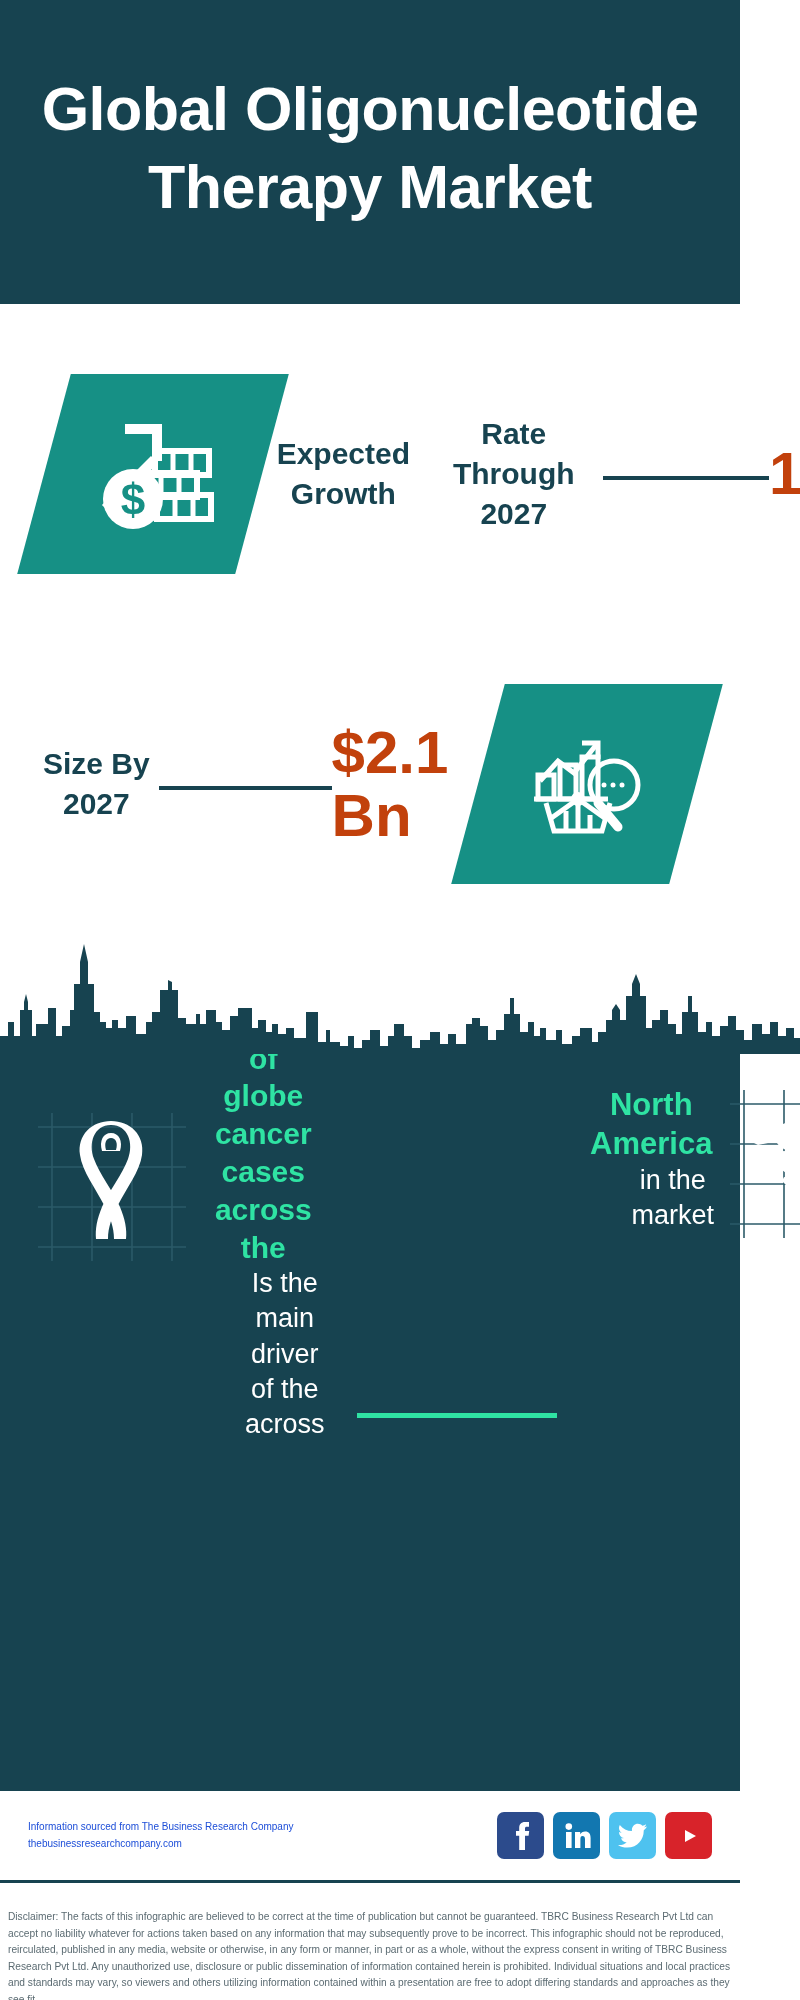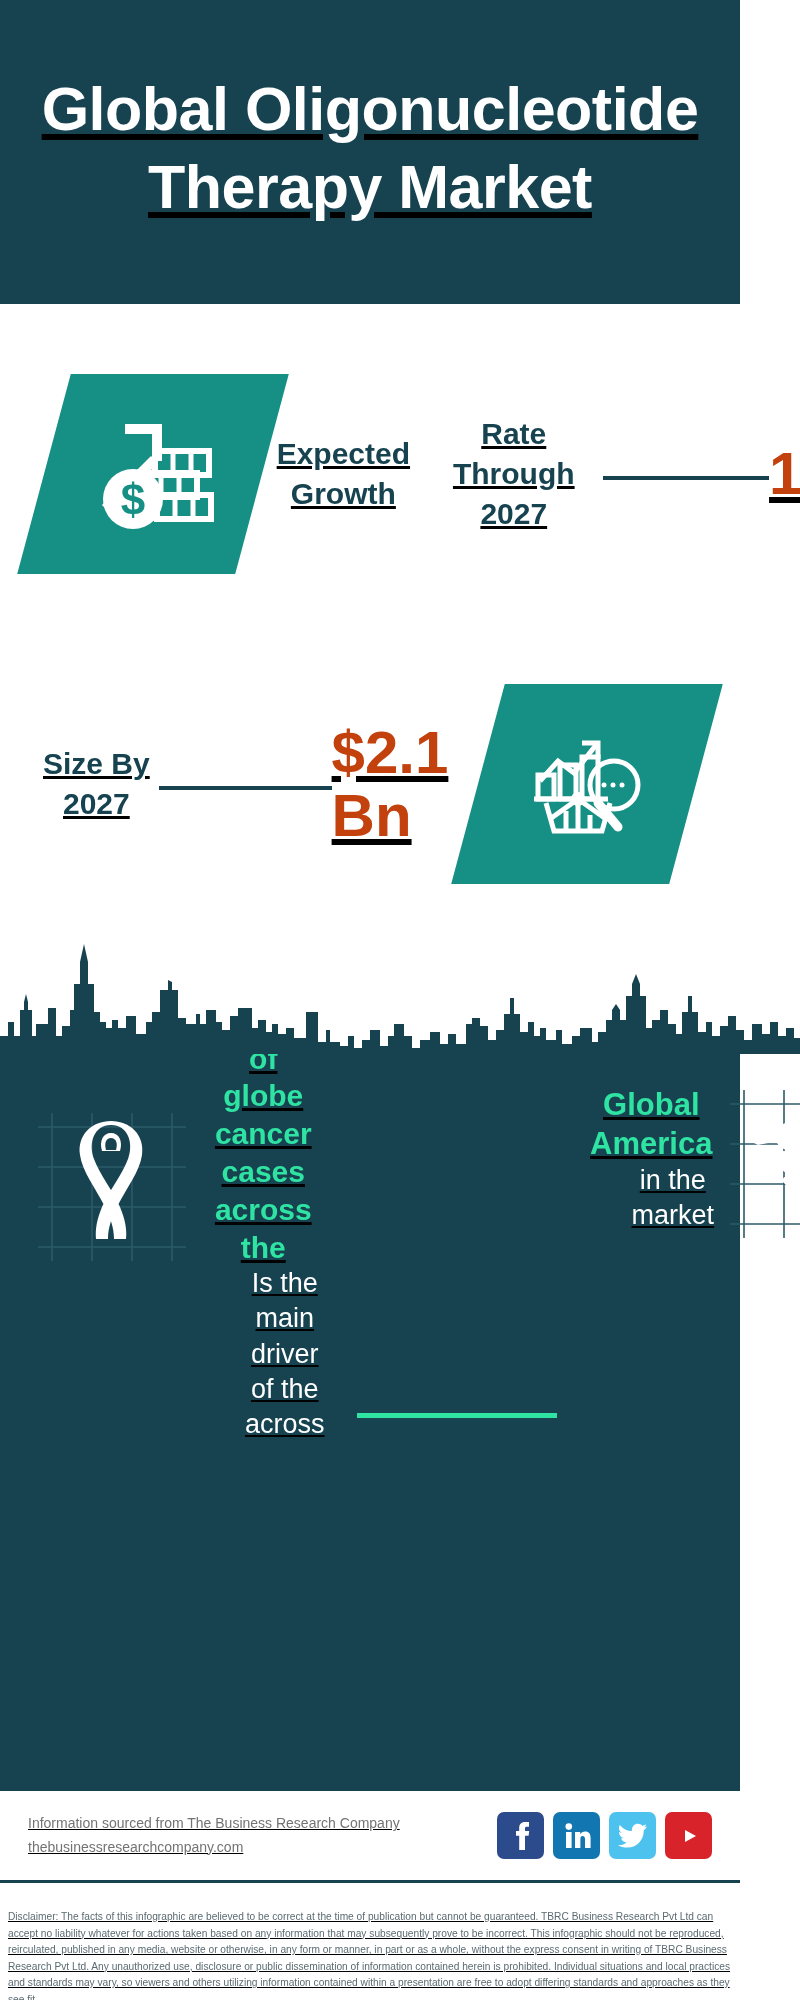--- a/index.html
+++ b/index.html
@@ -6,21 +6,21 @@
   html, body {
     width: 800px; height: 2000px;
     background: #ffffff;
     font-family: "Liberation Sans", sans-serif;
     overflow: hidden;
   }
   .page {
     position: relative;
     width: 740px; height: 2000px;
     background: #ffffff;
-    display: flex; flex-direction: column; text-decoration: underline;
+    display: flex; flex-direction: column;
   }
 
   
   .header {
     background: #174350;
     height: 304px;
     display: flex; align-items: center; justify-content: center;
     padding: 6px 40px 14px;
   }
   .header-title {
@@ -122,21 +122,21 @@
   
   .footer {
     background: #ffffff;
     height: 92px;
     display: flex; align-items: center;
     padding: 0 28px;
     border-top: 3px solid #174350;
   }
   .footer-text { flex: 1; }
   .footer-text div {
-    color: #737373; font-size: 14px; line-height: 1.65;
+    color: #1d4ed8; font-size: 10px; line-height: 1.65;
   }
   .socials { display: flex; gap: 9px; align-items: center; }
   .social {
     width: 47px; height: 47px; border-radius: 7px;
     display: flex; align-items: center; justify-content: center;
     flex: none;
   }
   .s-fb { background: #2c4b8c; }
   .s-li { background: #1277b0; }
   .s-tw { background: #4ec2ef; }
@@ -274,21 +274,21 @@
         <span class="plain-line">across</span>
       </div>
     </div>
 
     <div class="spacer-div">
       <div class="divider-green"></div>
     </div>
 
     <div class="row region">
       <div class="row-text">
-        <span class="accent-line big">Global America</span>
+        <span class="accent-line big">North America</span>
         <span class="plain-line">in the market</span>
       </div>
       <div class="icon-box">
         <div class="grid-bg">
           <svg width="170" height="170" viewBox="0 0 170 170">
             <g stroke="#2b5a68" stroke-width="1.6">
               <line x1="10" y1="30" x2="158" y2="30"></line>
               <line x1="10" y1="70" x2="158" y2="70"></line>
               <line x1="10" y1="110" x2="158" y2="110"></line>
               <line x1="10" y1="150" x2="158" y2="150"></line>

